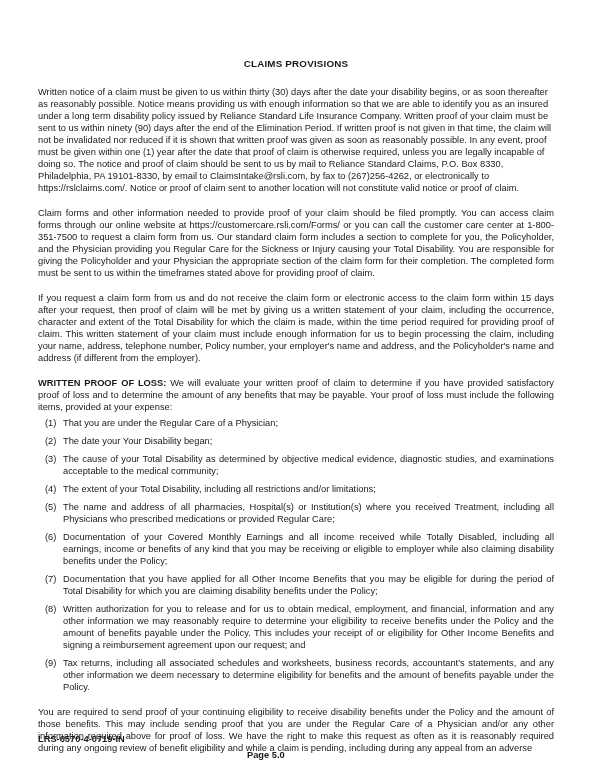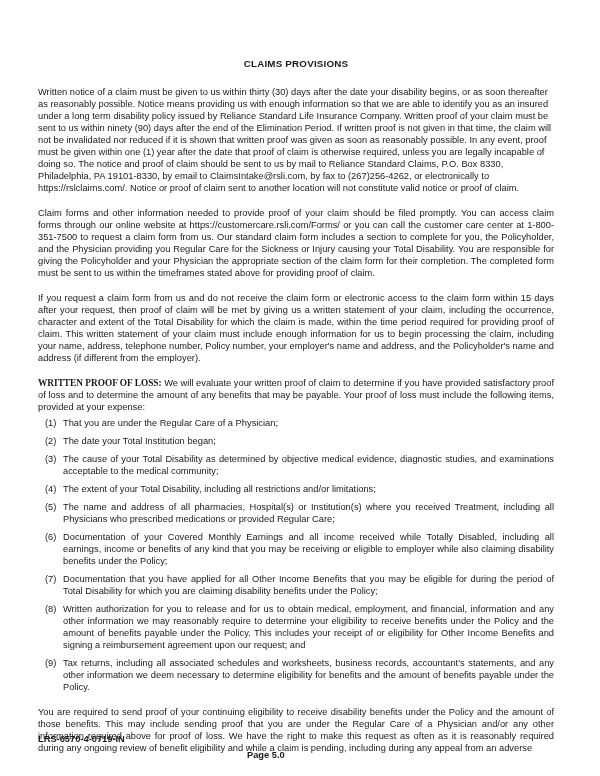--- a/index.html
+++ b/index.html
@@ -30,21 +30,21 @@
   }
   .section-heading {
     font-weight: bold;
   }
   .para {
     margin: 0 0 13px 0;
   }
   .para.ragged { text-align: left; }
   .para.just { text-align: justify; }
   .para.no-gap { margin-bottom: 4px; }
-  .inline-bold { font-weight: bold; font-family: Liberation Serif, serif; }
+  .inline-bold { font-weight: bold; }
   .list {
     margin: 0 0 13px 0;
   }
   .list-item {
     display: flex;
     padding-left: 7px;
     margin-bottom: 6px;
   }
   .list-item .num {
     flex: 0 0 18px;
@@ -84,21 +84,21 @@
 
   <p class="para just no-gap"><span class="inline-bold">WRITTEN PROOF OF LOSS:</span> <span>We will evaluate your written proof of claim to determine if you have provided satisfactory proof of loss and to determine the amount of any benefits that may be payable.  Your proof of loss must include the following items, provided at your expense:</span></p>
 
   <div class="list">
     <div class="list-item">
       <span class="num">(1)</span>
       <span class="item-text">That you are under the Regular Care of a Physician;</span>
     </div>
     <div class="list-item">
       <span class="num">(2)</span>
-      <span class="item-text">The date your Total Institution began;</span>
+      <span class="item-text">The date your Your Disability began;</span>
     </div>
     <div class="list-item">
       <span class="num">(3)</span>
       <span class="item-text">The cause of your Total Disability as determined by objective medical evidence, diagnostic studies, and examinations acceptable to the medical community;</span>
     </div>
     <div class="list-item">
       <span class="num">(4)</span>
       <span class="item-text">The extent of your Total Disability, including all restrictions and/or limitations;</span>
     </div>
     <div class="list-item">

